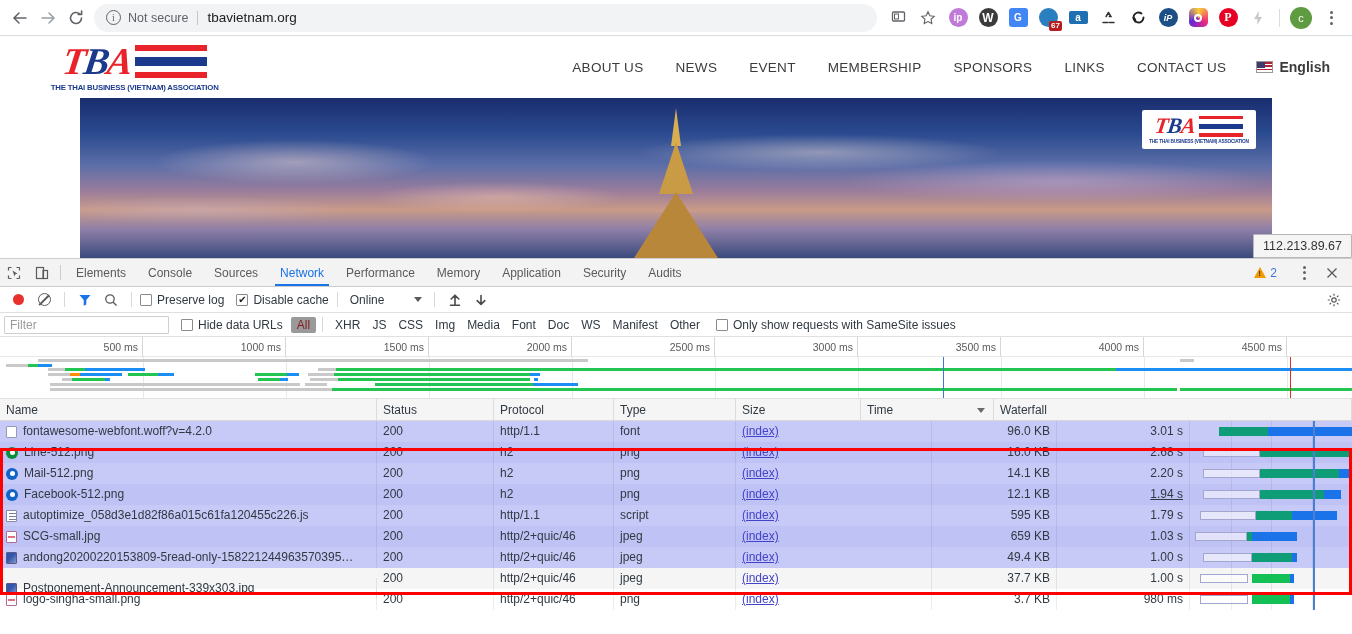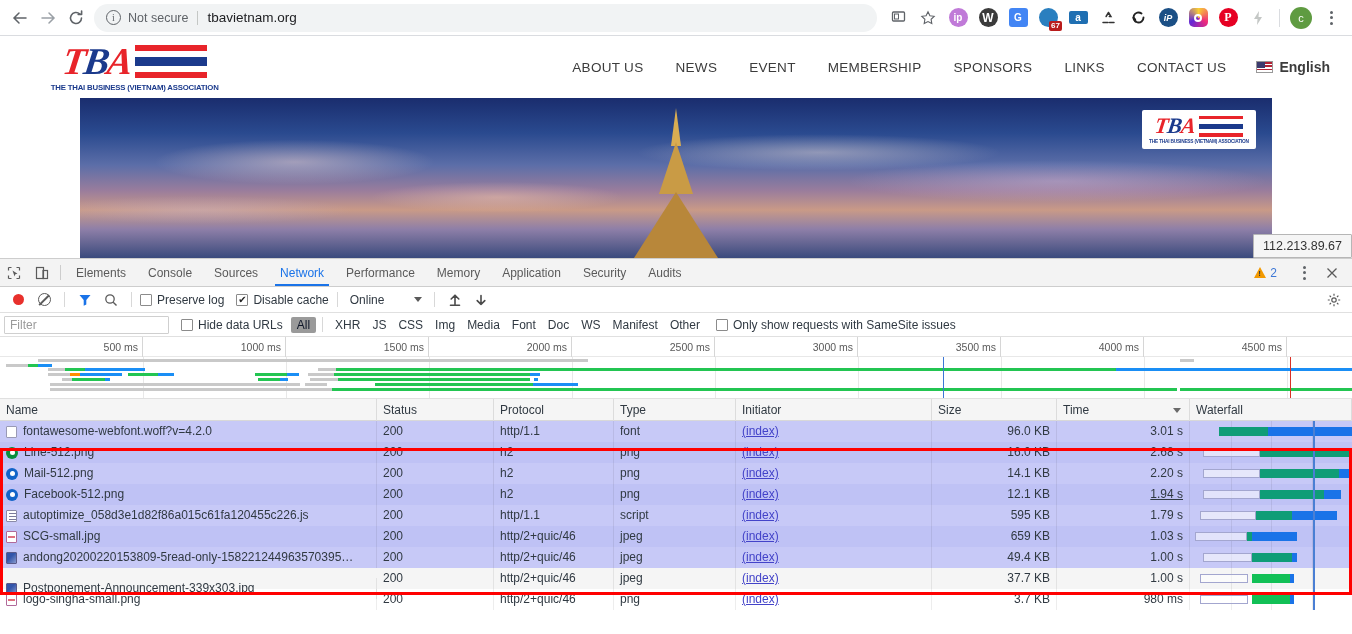--- a/index.html
+++ b/index.html
@@ -226,21 +226,21 @@
   .filter-input {
     width: 165px; height: 18px; border: 1px solid #cfcfcf; background: #fff;
     font-size: 12px; padding: 0 5px; color: #303942; border-radius: 1px;
     font-family: "Liberation Sans", sans-serif;
   }
   .filter-input::placeholder { color: #9a9a9a; }
   .ftype {
     font-size: 12px; color: #303942; padding: 1px 6px; border-radius: 2px;
     white-space: nowrap;
   }
-  .ftype.on { background: #9a9a9a; color: #0f172a; }
+  .ftype.on { background: #9a9a9a; color: #7f1d1d; }
 
   .overview {
     height: 62px; border-bottom: 1px solid #e0e0e0; position: relative;
     background: #fff; flex: 0 0 auto;
   }
   .ruler {
     height: 20px; position: relative; border-bottom: 1px solid #e8e8e8;
     background: #fff;
   }
   .tick {
@@ -681,21 +681,20 @@
       <span class="ov-marker-blue" style="left:943px"></span>
       <span class="ov-marker-red" style="left:1290px"></span>
     </div>
   </div>
 
   <div class="grid-head">
     <span class="gh" style="width:377px">Name</span>
     <span class="gh" style="width:117px">Status</span>
     <span class="gh" style="width:120px">Protocol</span>
     <span class="gh" style="width:122px">Type</span>
-    <span class="gh" style="width:196px">Initiator</span>
     <span class="gh" style="width:125px">Size</span>
     <span class="gh" style="width:133px;position:relative">
       <span>Time</span><span class="sort-caret"></span>
     </span>
     <span class="gh" style="flex:1 1 auto">Waterfall</span>
   </div>
 
   <div class="rows" id="rows">
       <div class="row sel">
         <span class="cell c-name" style="width: 377px;">

